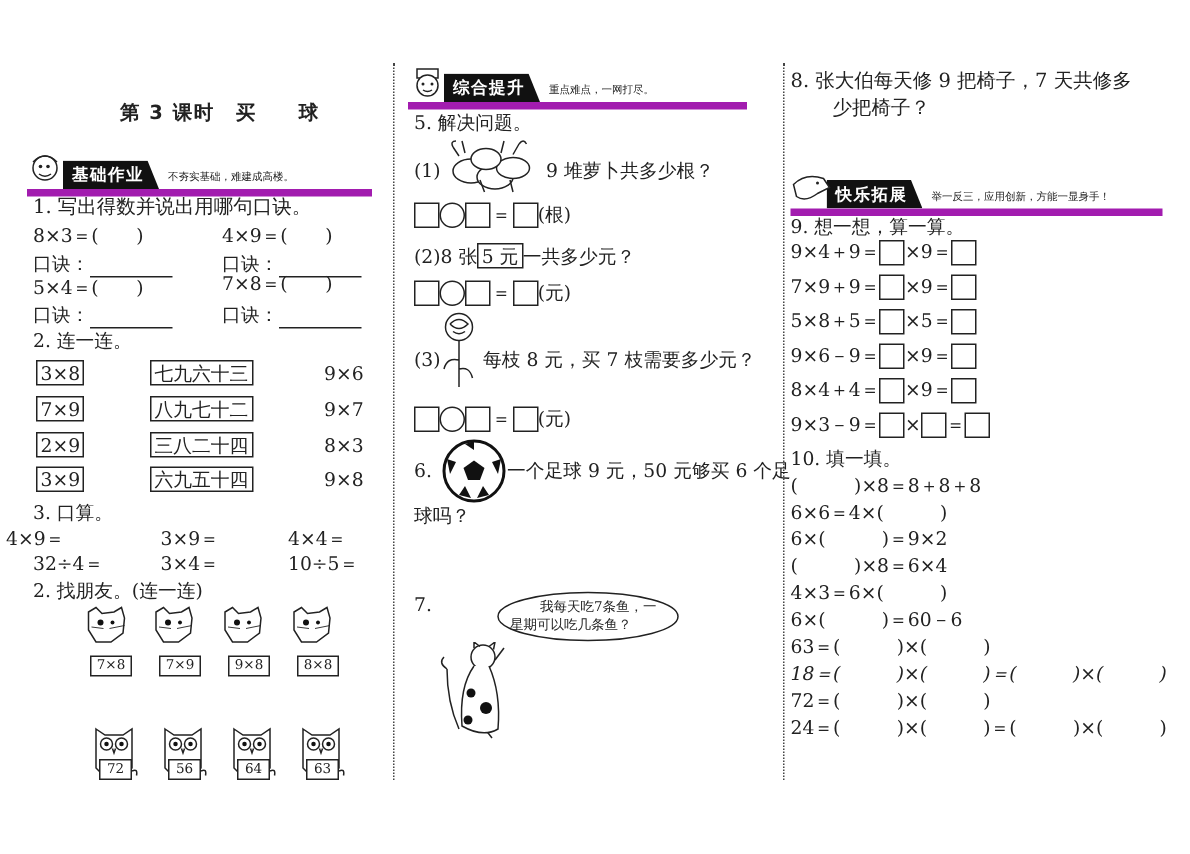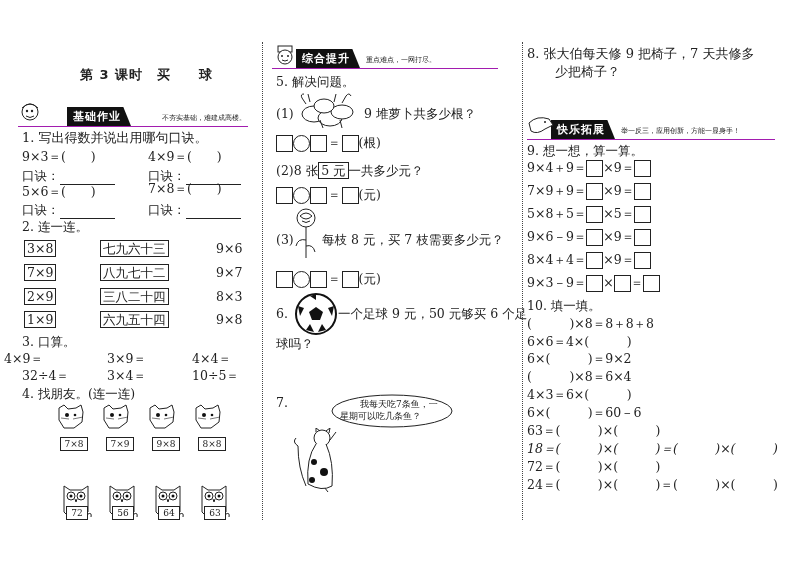--- a/index.html
+++ b/index.html
@@ -1,21 +1,21 @@
 <!DOCTYPE html>
 <html><head>
 <meta charset="utf-8">
 <style>
   html,body{margin:0;padding:0;background:#fff;}
   body{width:793px;height:569px;position:relative;overflow:hidden;
        font-family:"DejaVu Serif","Liberation Serif",serif;color:#222;font-size:12.5px;}
   .abs{position:absolute;white-space:nowrap;}
   .vdiv{position:absolute;top:42px;height:478px;width:0;border-left:1.5px dotted #444;}
   .title{font-family:"DejaVu Sans","Liberation Sans",sans-serif;font-size:13px;font-weight:bold;letter-spacing:1px;}
-  .banner{position:absolute;height:22px;display:flex;align-items:flex-end;border-bottom:1px solid #a21caf;}
+  .banner{position:absolute;height:22px;display:flex;align-items:flex-end;border-bottom:5px solid #a21caf;}
   .banner .mascot{width:28px;height:24px;position:relative;margin-right:-4px;z-index:2;}
   .banner .tag{background:#111;color:#fff;font-family:"DejaVu Sans","Liberation Sans",sans-serif;
        font-size:11px;font-weight:bold;padding:2px 10px 2px 6px;height:15px;line-height:15px;
        clip-path:polygon(0 0,88% 0,100% 100%,0 100%);letter-spacing:1px;}
   .banner .sub{font-size:7px;margin-left:6px;margin-bottom:3px;font-family:"DejaVu Sans","Liberation Sans",sans-serif;}
   .line{display:inline-block;border-bottom:1px solid #222;height:12px;vertical-align:bottom;}
   .box{display:inline-block;border:1px solid #222;padding:0 2px;line-height:15px;}
   .sq{display:inline-block;width:15px;height:15px;border:1px solid #222;vertical-align:middle;}
   .circ{display:inline-block;width:15px;height:15px;border:1px solid #222;border-radius:50%;vertical-align:middle;}
   .eq{display:inline-block;vertical-align:middle;margin:0 1px;}
@@ -23,67 +23,67 @@
   svg{display:block;}
 </style>
 </head>
 <body>
 
 <div class="vdiv" style="left:262px;"></div>
 <div class="vdiv" style="left:522px;"></div>
 
 <div class="abs title" style="left:80px;top:66px;">第 3 课时　买　　球</div>
 
-<div class="banner" style="left:18px;top:104px;width:230px;gap:25px;">
+<div class="banner" style="left:18px;top:104px;width:230px;">
   <div class="mascot">
     <svg width="28" height="24" viewBox="0 0 28 24">
         <circle cx="12" cy="10" r="8" fill="#fff" stroke="#222"></circle>
         <circle cx="9" cy="9" r="1.2" fill="#222"></circle>
         <circle cx="14" cy="9" r="1.2" fill="#222"></circle>
         <path d="M8 14 Q12 17 16 14" stroke="#222" fill="none"></path>
         <path d="M4 6 Q12 -2 20 6" stroke="#222" fill="none"></path>
       </svg>
   </div>
   <div class="tag">基础作业</div>
   <div class="sub">不夯实基础，难建成高楼。</div>
 </div>
 
 <div class="abs" style="left:22px;top:129px;font-size:13px;">1. 写出得数并说出用哪句口诀。</div>
-<div class="abs" style="left:22px;top:149px;">9×3＝(　　)</div>
+<div class="abs" style="left:22px;top:149px;">8×3＝(　　)</div>
 <div class="abs" style="left:148px;top:149px;">4×9＝(　　)</div>
 <div class="abs" style="left:22px;top:168px;"><span>口诀：</span><span class="line" style="width:55px;"></span></div>
 <div class="abs" style="left:148px;top:168px;"><span>口诀：</span><span class="line" style="width:55px;"></span></div>
-<div class="abs" style="left:22px;top:184px;">5×6＝(　　)</div>
+<div class="abs" style="left:22px;top:184px;">5×4＝(　　)</div>
 <div class="abs" style="left:148px;top:181px;">7×8＝(　　)</div>
 <div class="abs" style="left:22px;top:202px;"><span>口诀：</span><span class="line" style="width:55px;"></span></div>
 <div class="abs" style="left:148px;top:202px;"><span>口诀：</span><span class="line" style="width:55px;"></span></div>
 
 <div class="abs" style="left:22px;top:219px;">2. 连一连。</div>
 <div class="abs box" style="left:24px;top:240px;">3×8</div>
 <div class="abs box" style="left:24px;top:264px;">7×9</div>
 <div class="abs box" style="left:24px;top:288px;">2×9</div>
-<div class="abs box" style="left:24px;top:311px;">1×9</div>
+<div class="abs box" style="left:24px;top:311px;">3×9</div>
 <div class="abs box" style="left:100px;top:240px;text-align:center;">七九六十三</div>
 <div class="abs box" style="left:100px;top:264px;">八九七十二</div>
 <div class="abs box" style="left:100px;top:288px;">三八二十四</div>
 <div class="abs box" style="left:100px;top:311px;">六九五十四</div>
 <div class="abs" style="left:216px;top:241px;">9×6</div>
 <div class="abs" style="left:216px;top:265px;">9×7</div>
 <div class="abs" style="left:216px;top:289px;">8×3</div>
 <div class="abs" style="left:216px;top:312px;">9×8</div>
 
 <div class="abs" style="left:22px;top:334px;">3. 口算。</div>
 <div class="abs" style="left:4px;top:351px;">4×9＝</div>
 <div class="abs" style="left:107px;top:351px;">3×9＝</div>
 <div class="abs" style="left:192px;top:351px;">4×4＝</div>
 <div class="abs" style="left:22px;top:368px;">32÷4＝</div>
 <div class="abs" style="left:107px;top:368px;">3×4＝</div>
 <div class="abs" style="left:192px;top:368px;">10÷5＝</div>
 
-<div class="abs" style="left:22px;top:386px;">4. 找朋友。(连一连)</div>
+<div class="abs" style="left:22px;top:386px;">2. 找朋友。(连一连)</div>
 
 <div class="abs" style="left:56px;top:404px;">
     <svg width="30" height="28" viewBox="0 0 30 28">
       <path d="M3 4 L8 1 L12 5 L20 4 L25 1 L27 8 L26 18 L18 24 L8 24 L3 16 Z" fill="#fff" stroke="#222"></path>
       <circle cx="11" cy="11" r="2" fill="#111"></circle>
       <circle cx="19" cy="11" r="1.3" fill="#111"></circle>
       <path d="M5 14 L13 15 M17 15 L27 13" stroke="#222" stroke-width=".6"></path>
     </svg>
   </div>
 <div class="abs" style="left:101px;top:404px;">

